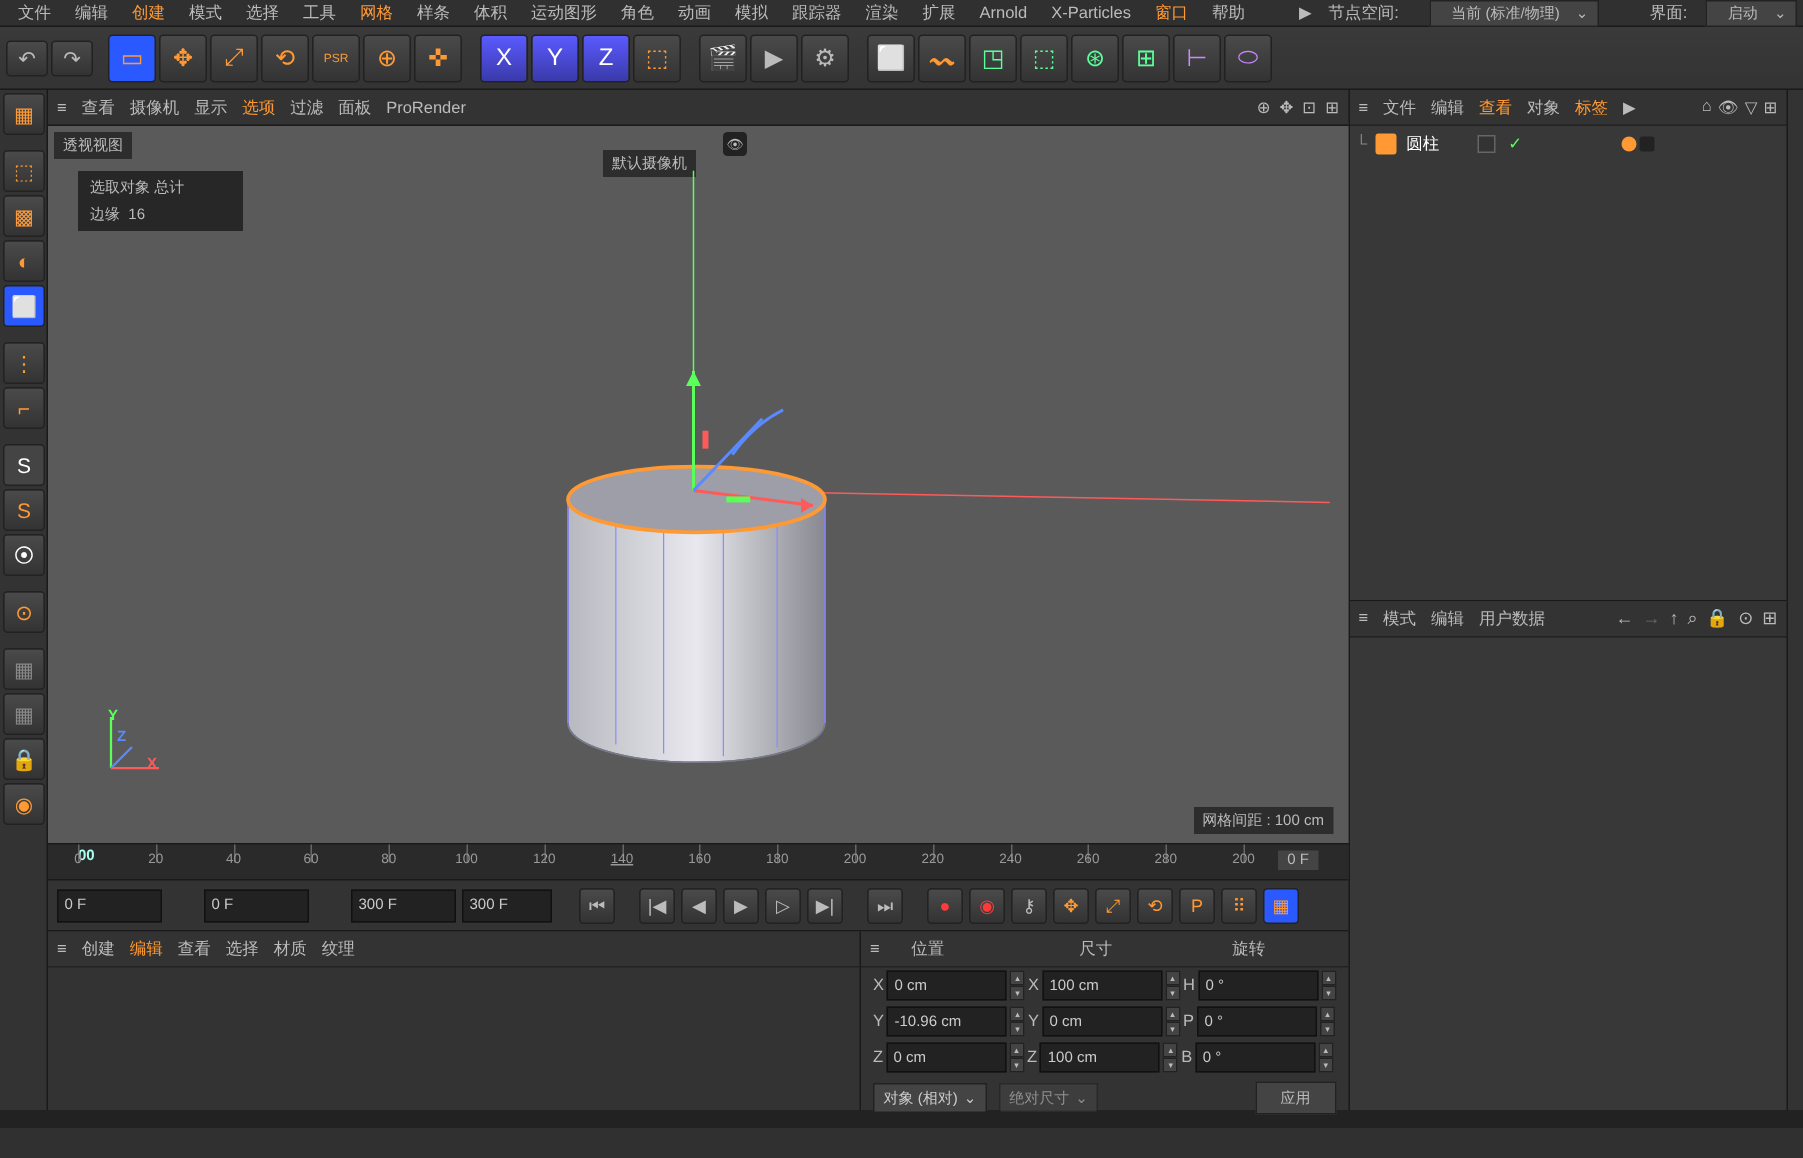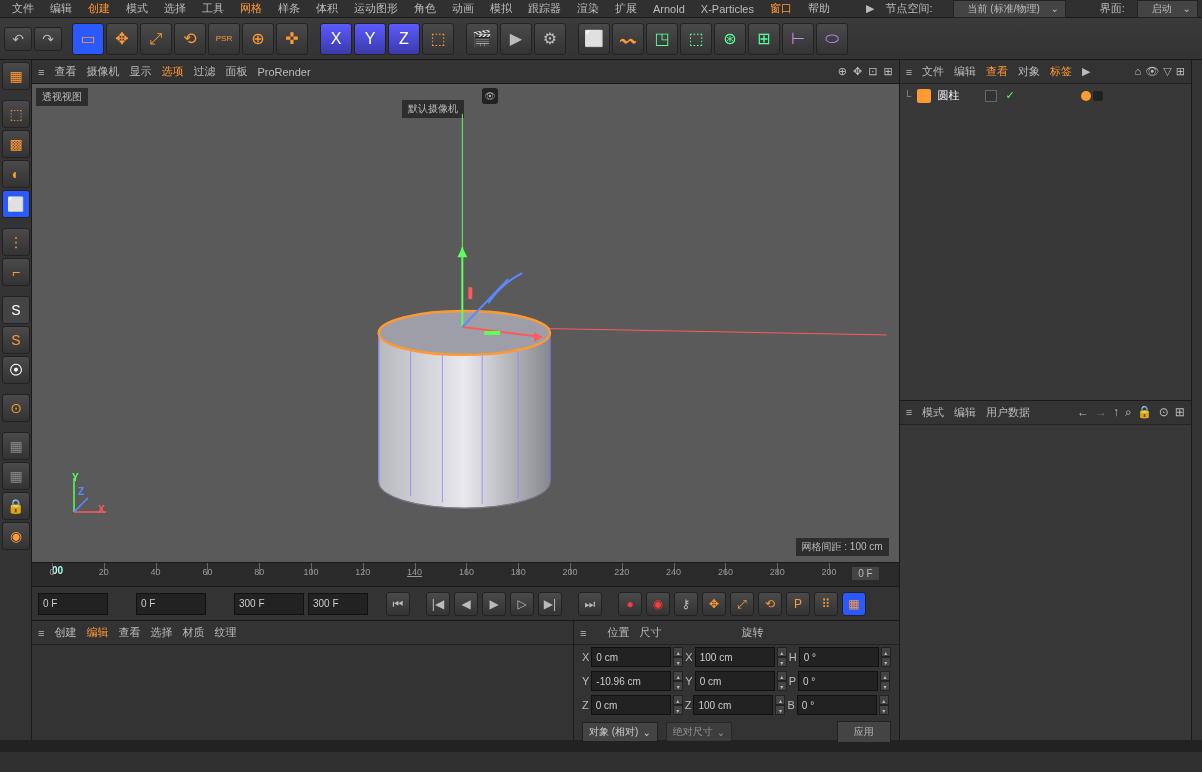--- a/index.html
+++ b/index.html
@@ -186,20 +186,24 @@
         <span>⊕</span>
         <span>✥</span>
         <span>⊡</span>
         <span>⊞</span>
       </div>
     </div>
     <div class="viewport">
       <div class="vp-label vp-topleft">透视视图</div>
       <div class="vp-label vp-camera">默认摄像机</div>
       <div class="vp-label vp-camera-ico">👁</div>
+      <div class="vp-label vp-sel">
+        <div>选取对象 总计</div>
+        <div style="margin-top:4px"><span>边缘</span>&nbsp;&nbsp;<span>16</span></div>
+      </div>
       <svg class="scene" viewBox="0 0 846 480">
 
         <line x1="420" y1="244" x2="846" y2="252" stroke="#ff5a5a" stroke-width="1"></line>
         <line x1="420" y1="244" x2="420" y2="30" stroke="#5aff5a" stroke-width="1"></line>
 
         <defs>
           <linearGradient id="cyl" x1="0" x2="1">
             <stop offset="0" stop-color="#b8b8c0"></stop>
             <stop offset="0.5" stop-color="#e8e8ee"></stop>
             <stop offset="1" stop-color="#888890"></stop>
@@ -318,21 +322,21 @@
           <span>查看</span>
           <span>选择</span>
           <span>材质</span>
           <span>纹理</span>
         </div>
       </div>
       <div class="bot-right">
         <div class="panel-hdr">
           <span>≡</span>
           <span style="margin-left:11px">位置</span>
-          <span style="">尺寸</span>
+          <span style="margin-left:80px">尺寸</span>
           <span style="margin-left:70px">旋转</span>
         </div>
         <div id="coord-rows">
             <div class="coord-row">
               <label>X</label>
               <input class="cinput" value="0 cm" style="">
               <div class="spin">
                 <div>▴</div>
                 <div>▾</div>
               </div>

